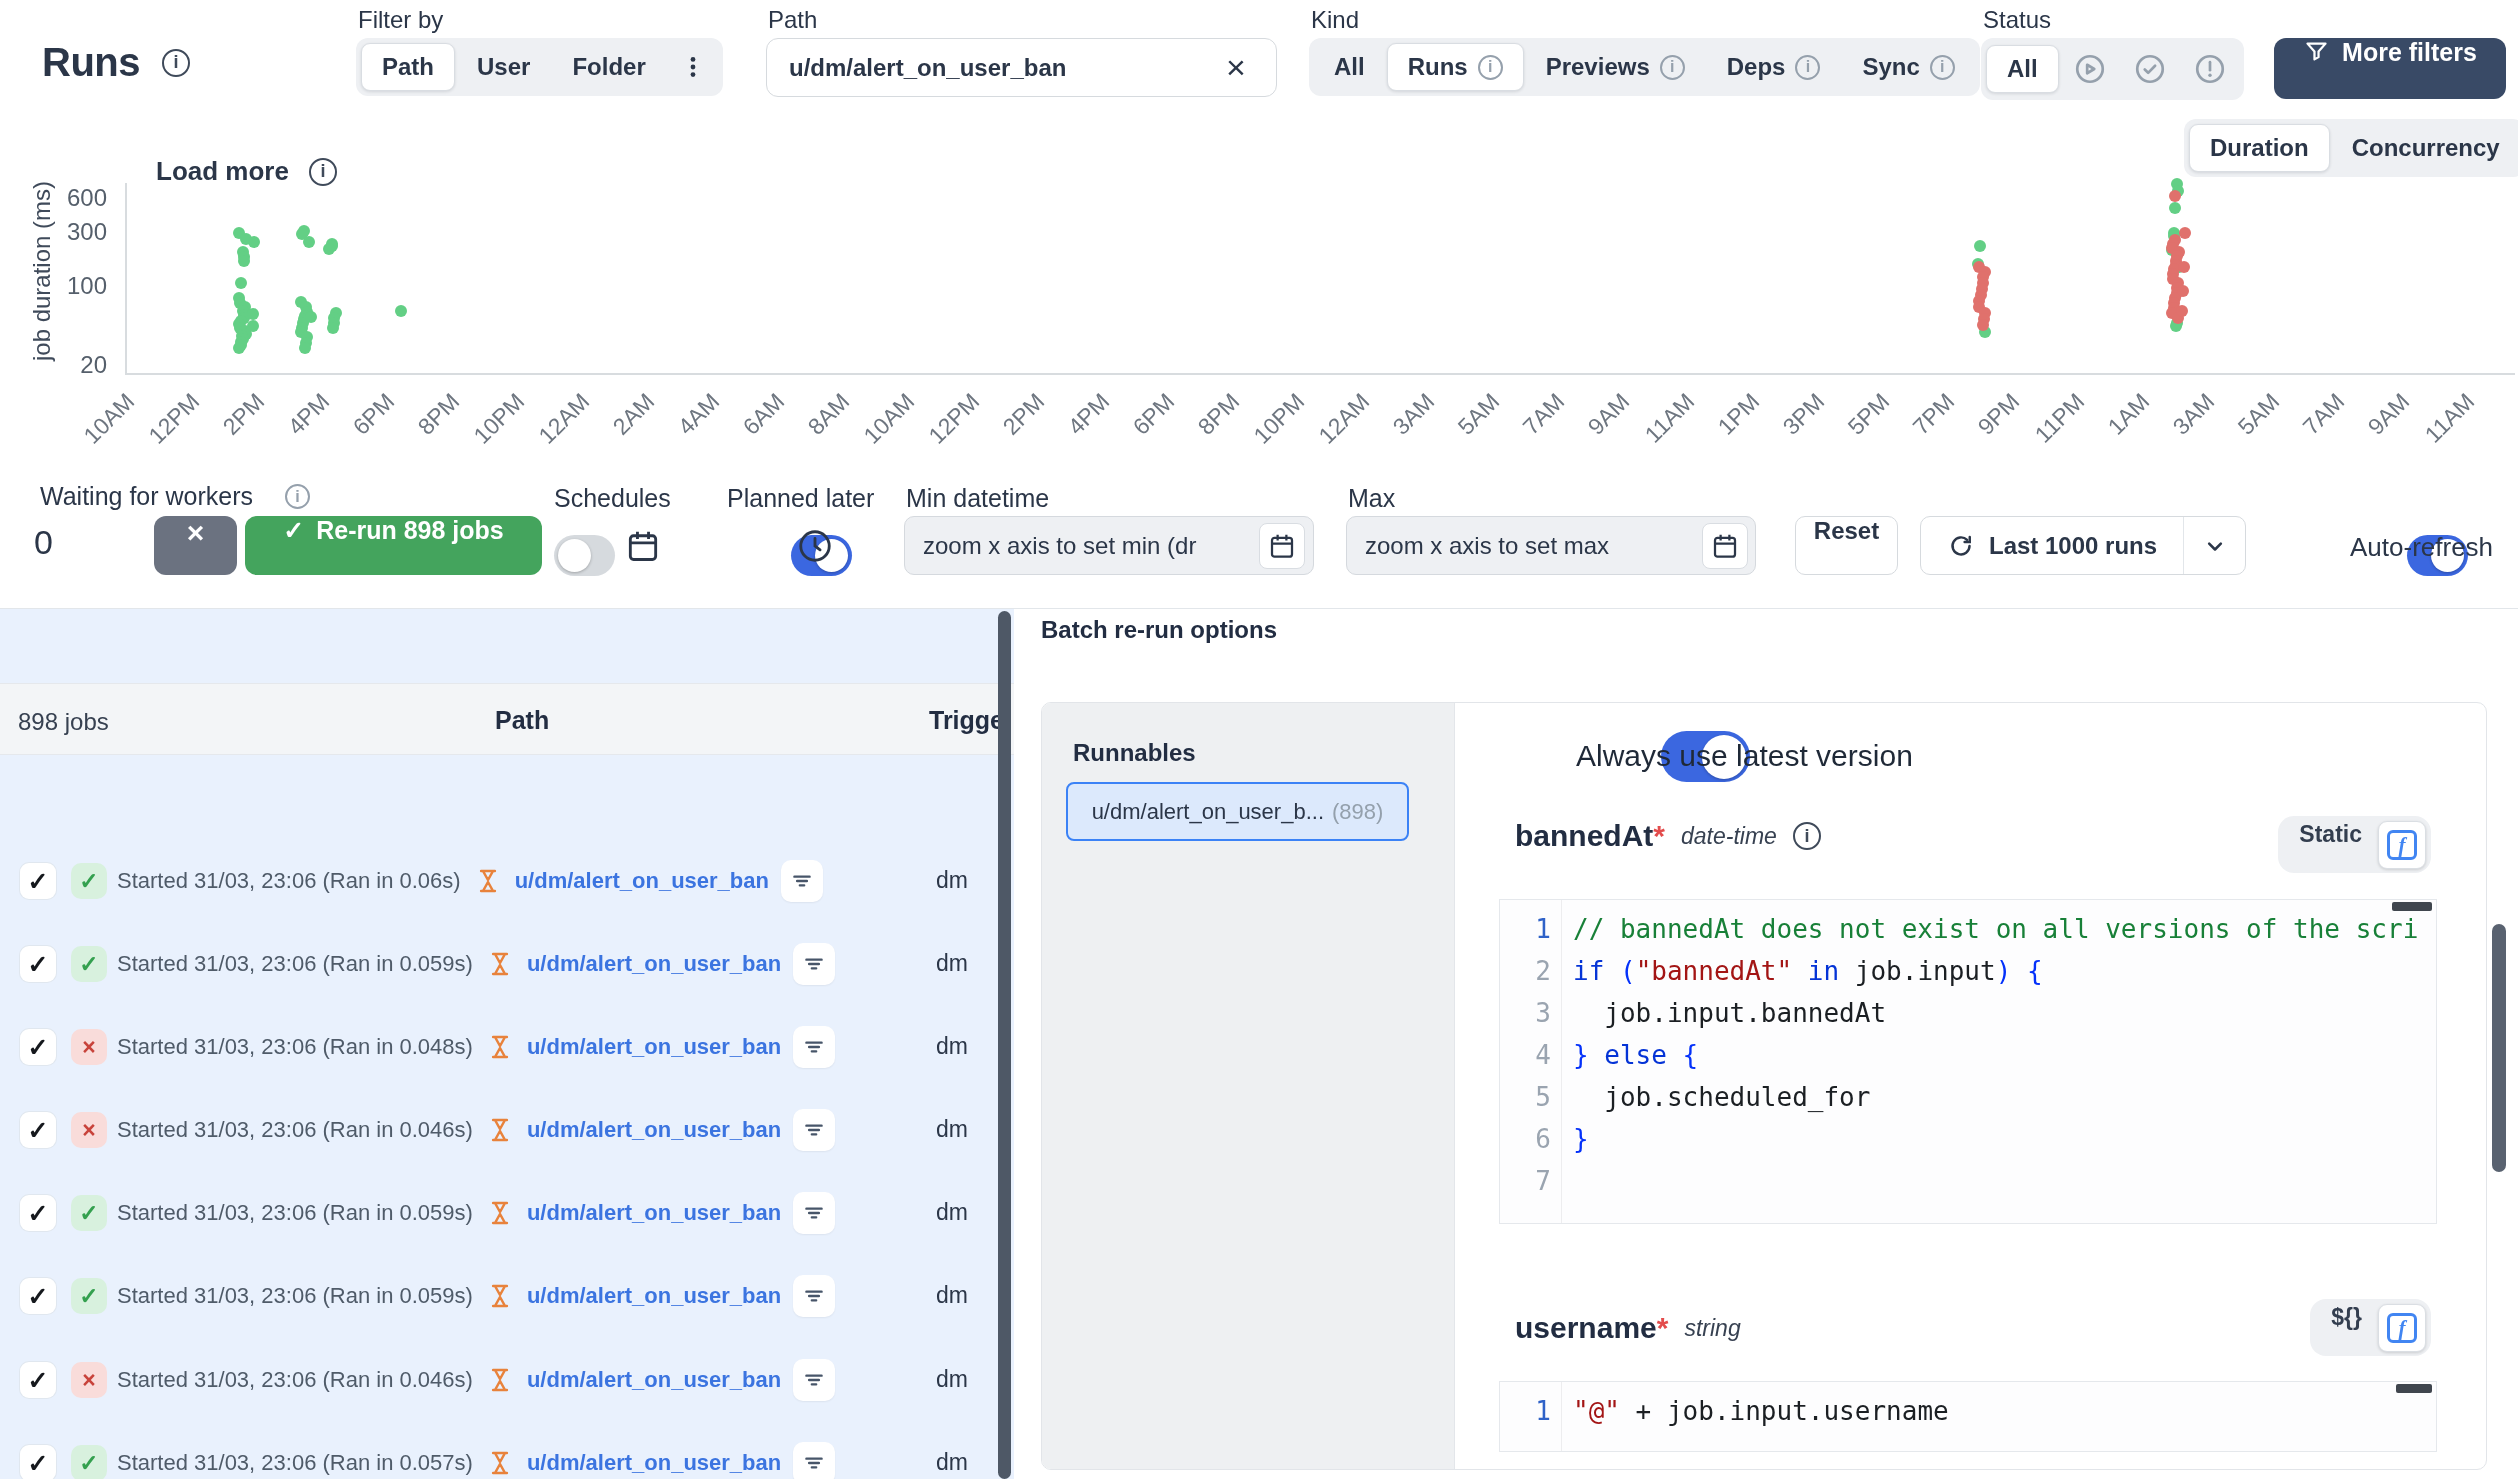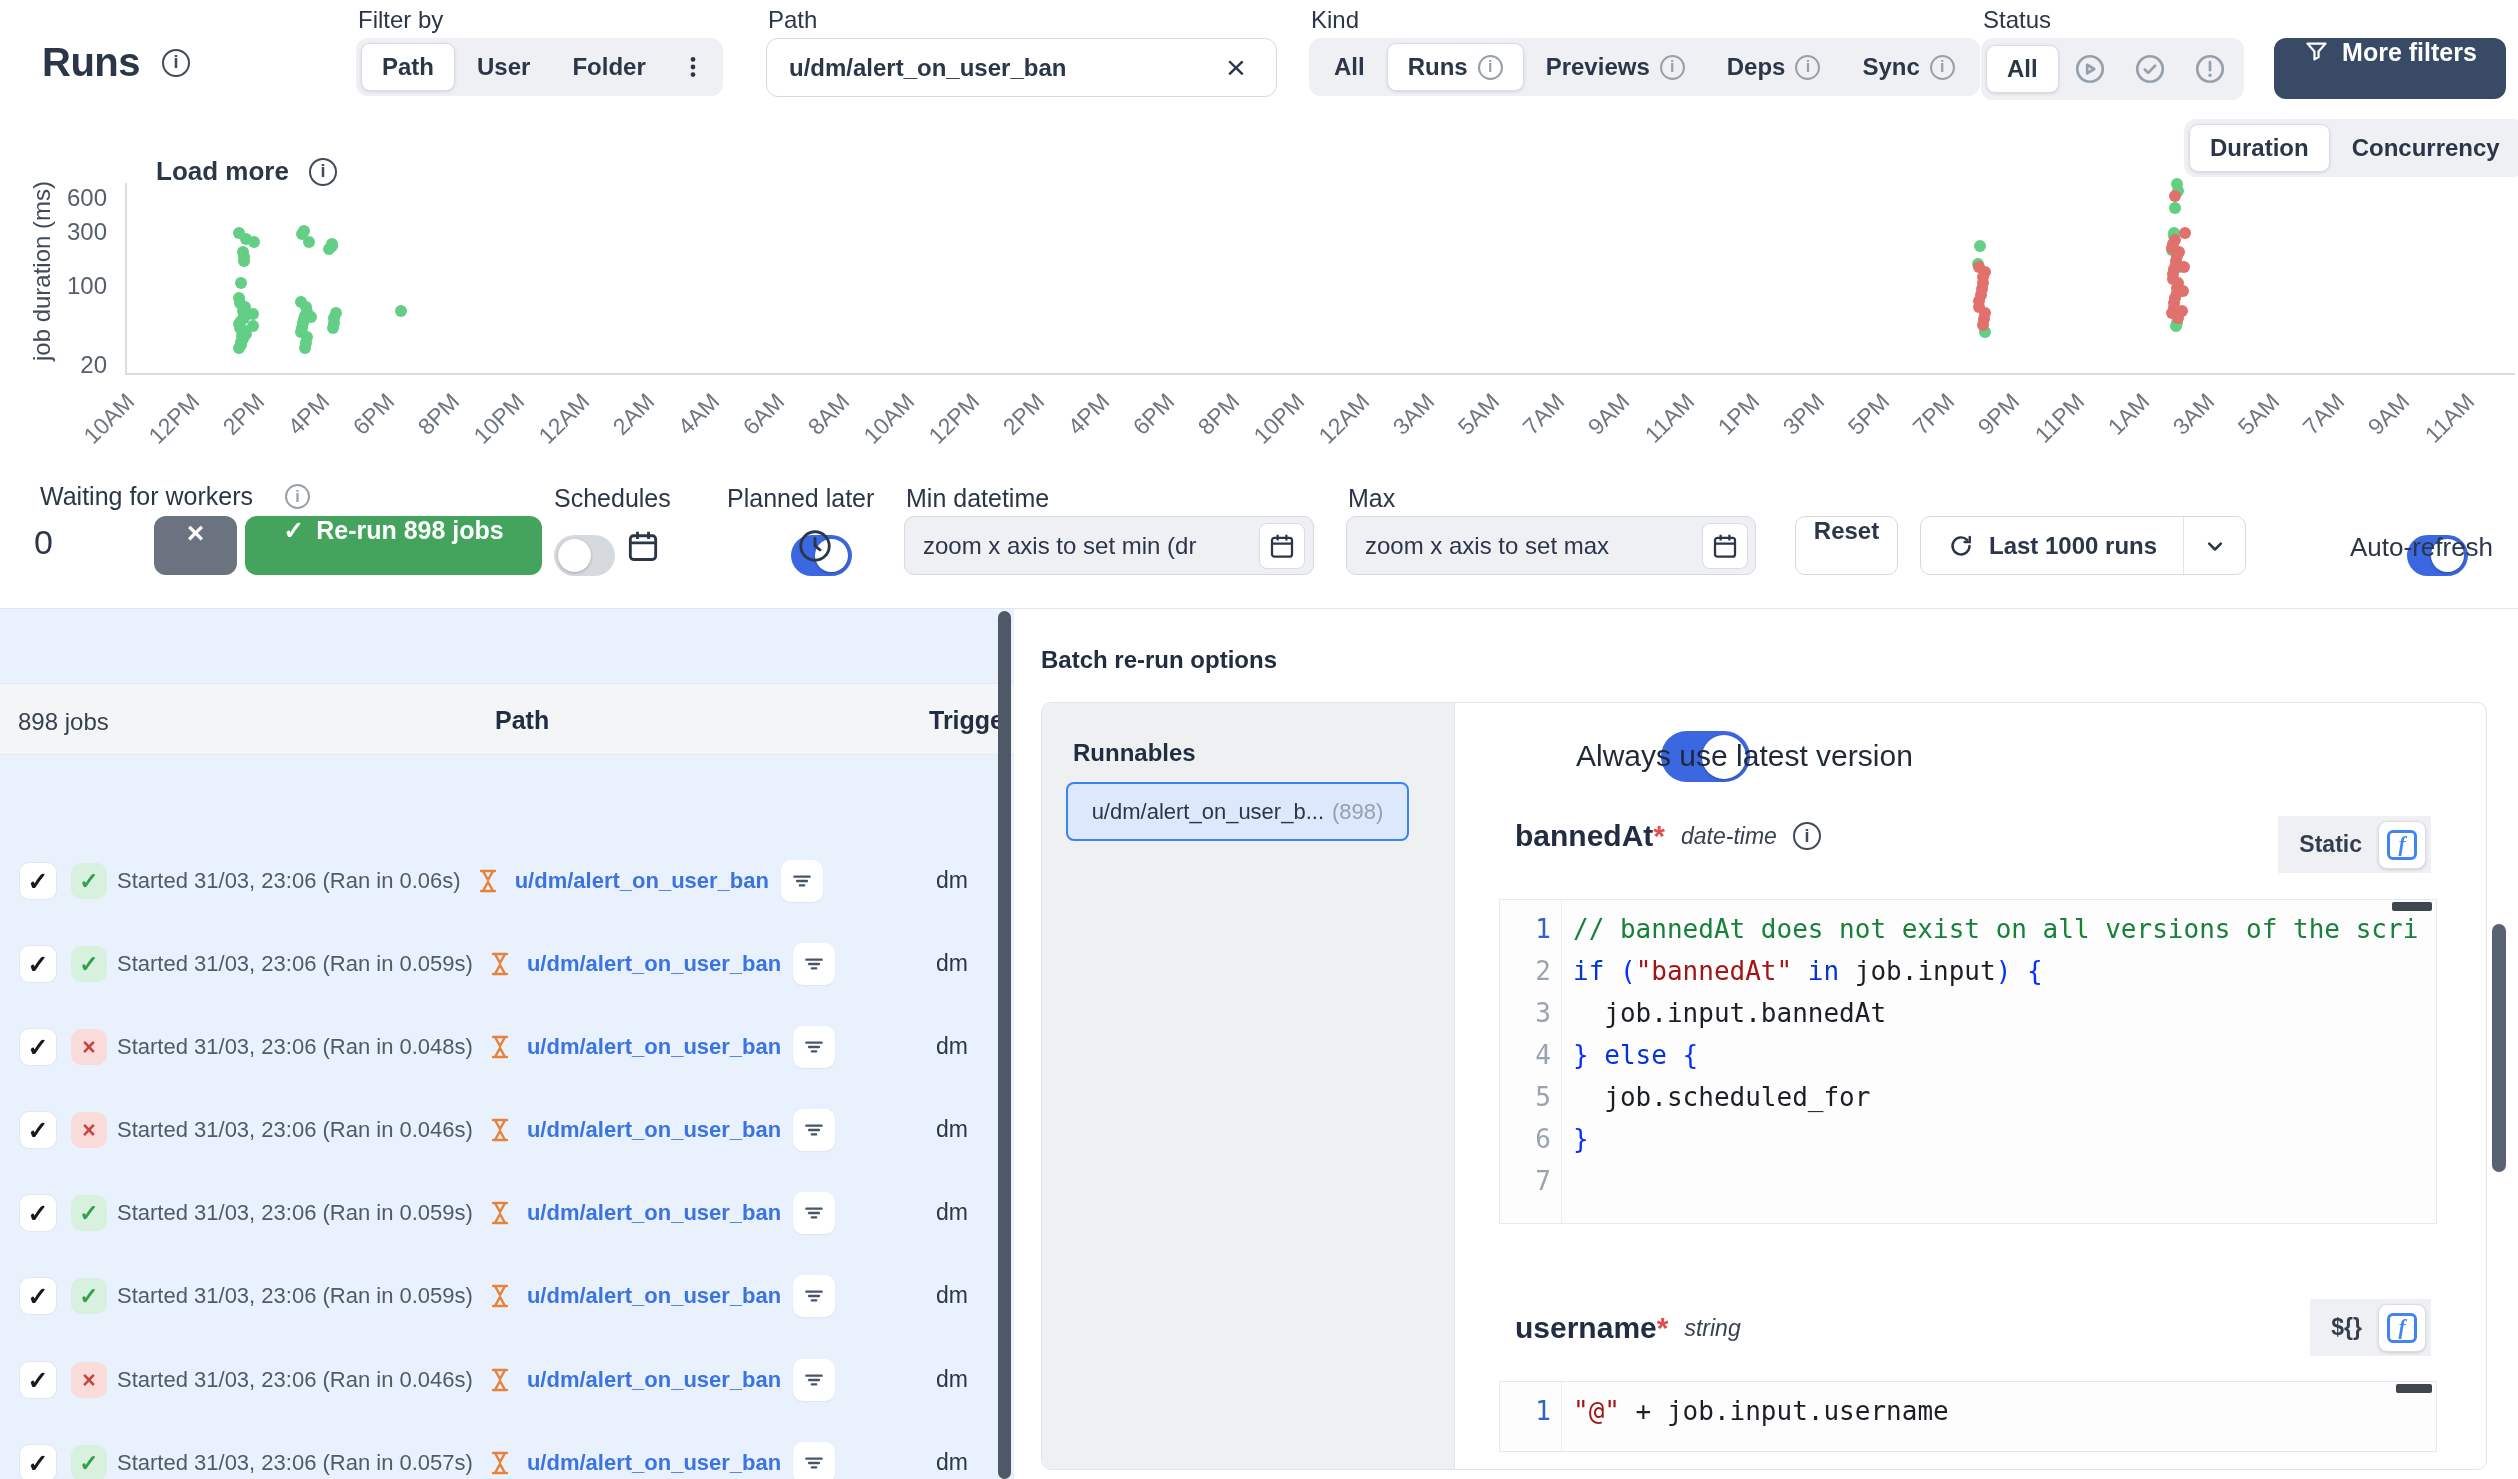--- a/index.html
+++ b/index.html
@@ -78,21 +78,21 @@
 .batch-title{font-size:24px;font-weight:600;color:#222d42}
 .batch-box{position:absolute;left:1041px;top:702px;width:1446px;height:768px;border:1px solid #e2e5e9;border-radius:10px;background:#fff;overflow:hidden}
 .runnables-col{position:absolute;left:0;top:0;width:413px;height:768px;background:#eef0f2;border-right:1px solid #e3e6ea}
 .runnables-label{font-size:24px;font-weight:600;color:#222d42}
 .chip{position:absolute;left:1066px;top:782px;width:343px;height:59px;background:#dce9fc;border:2px solid #3b82f6;border-radius:8px;display:flex;align-items:center;justify-content:center;gap:8px;font-size:22px;color:#2b3648;cursor:pointer}
 .chip .cnt{color:#94a0ac}
 .latest-label{font-size:30px;font-weight:500;color:#1f2937}
 .fname{font-size:30px;font-weight:700;color:#222d42}
 .freq{color:#e34c4c}
 .ftype{font-size:23px;font-style:italic;color:#374151}
-.modeseg{position:absolute;display:inline-flex;align-items:center;background:#eef0f3;border-radius:0;padding:5px;height:57px}
+.modeseg{position:absolute;display:inline-flex;align-items:flex-start;background:#eef0f3;border-radius:16px;padding:5px;height:57px}
 .mlabel{font-size:23px;font-weight:600;padding:0 16px;color:#333e4f}
 .fbtn{width:48px;height:48px;background:#fff;border:1px solid #dadee3;border-radius:9px;display:flex;align-items:center;justify-content:center;box-shadow:0 1px 3px rgba(0,0,0,.15);cursor:pointer}
 .fsq{width:30px;height:30px;border:3px solid #4185f2;border-radius:6px;color:#4185f2;font-family:"Liberation Serif",serif;font-style:italic;font-weight:700;font-size:21px;display:flex;align-items:center;justify-content:center}
 .editor{position:absolute;background:#fdfdfe;border:1.5px solid #e5e8ec}
 .ed-gutter{position:absolute;left:0;top:8px;width:51px;text-align:right;font-family:"DejaVu Sans Mono",monospace;font-size:26px;line-height:42px;color:#9aa4b0}
 .ed-gutter .ln.active{color:#2f62c8}
 .ed-sep{position:absolute;left:61px;top:0;bottom:0;width:1px;background:#ededef}
 .ed-code{position:absolute;left:73px;top:8px;right:6px;bottom:0;font-family:"DejaVu Sans Mono",monospace;font-size:26px;line-height:42px;white-space:pre;overflow:hidden}
 .tok-kw{color:#0433d6}.tok-str{color:#a31515}.tok-com{color:#188038}.tok-br{color:#0431fa}.tok-pl{color:#1b1f23}
 .hthumb{position:absolute;top:2px;background:#40464e;height:9px;border-radius:2px}
@@ -583,21 +583,21 @@
             </svg>
           </span>
         </div>
         <span class="trig">dm</span>
       </div>
     </div>
 </div>
 <div class="vscroll"></div>
 
 
-<div class="abs batch-title" style="left:1041px;top:646px">Batch re-run options</div>
+<div class="abs batch-title" style="left:1041px;top:616px">Batch re-run options</div>
 
 <div class="batch-box">
   <div class="runnables-col"></div>
 </div>
 <div class="abs runnables-label" style="left:1073px;top:739px">Runnables</div>
 <div class="chip">
   <span>u/dm/alert_on_user_b...</span>
   <span class="cnt">(898)</span>
 </div>
 

